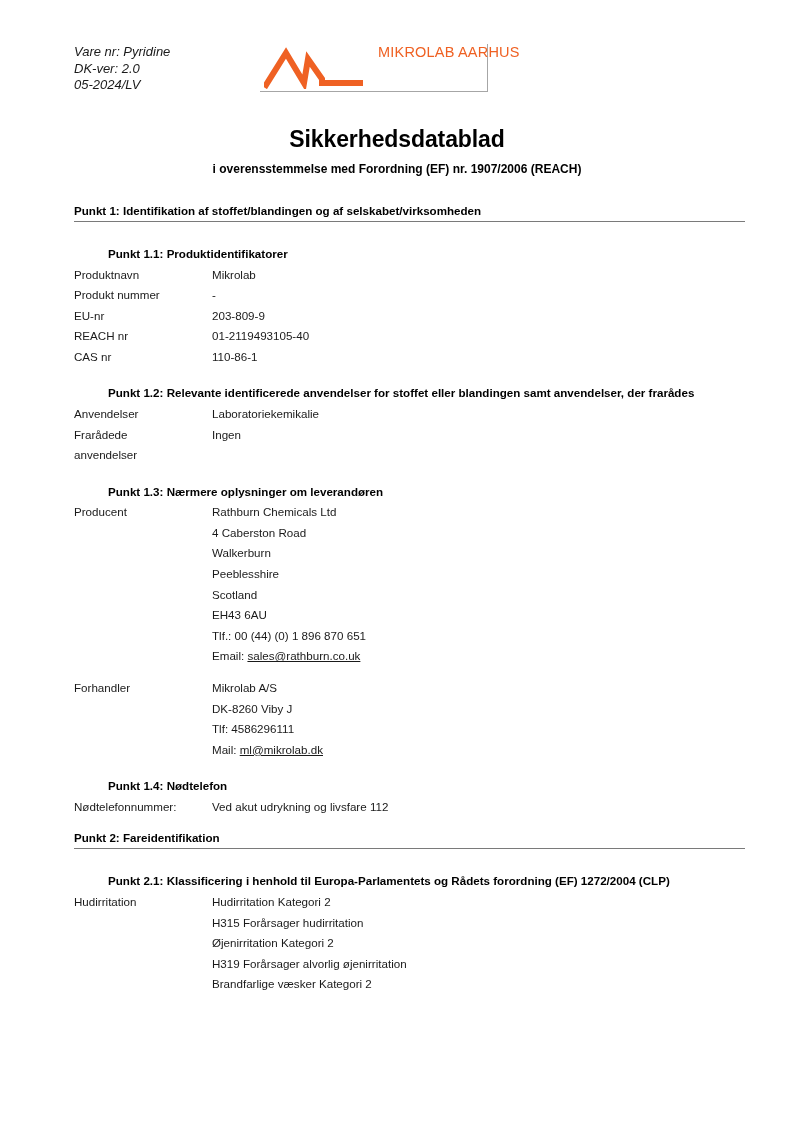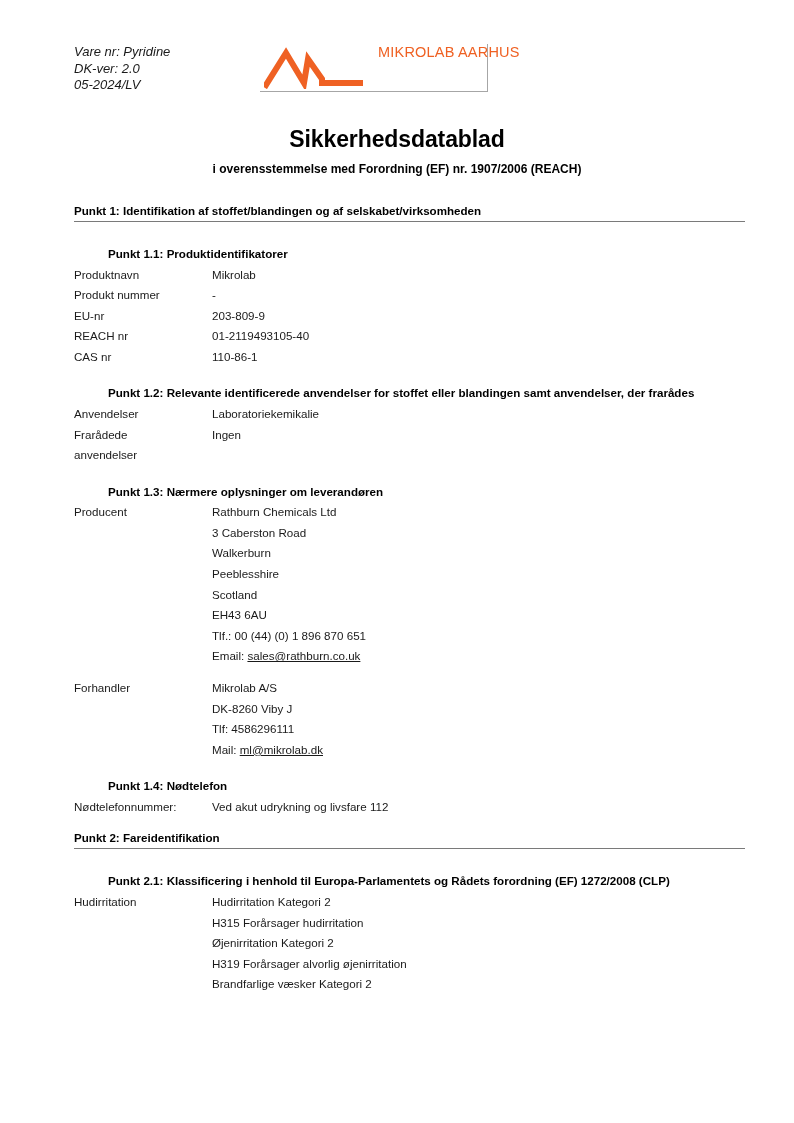--- a/index.html
+++ b/index.html
@@ -236,21 +236,21 @@
     </div>
 
     <div class="gap-16"></div>
 
     <div class="sub-head">Punkt 1.3: Nærmere oplysninger om leverandøren</div>
 
     <div class="stack-row">
       <div class="stack-key">Producent</div>
       <div class="stack-lines">
         <span class="ln">Rathburn Chemicals Ltd</span>
-        <span class="ln">3 Caberston Road</span>
+        <span class="ln">4 Caberston Road</span>
         <span class="ln">Walkerburn</span>
         <span class="ln">Peeblesshire</span>
         <span class="ln">Scotland</span>
         <span class="ln">EH43 6AU</span>
         <span class="ln">Tlf.: 00 (44) (0) 1 896 870 651</span>
         <span class="ln"><span>Email: </span><span class="email-link">sales@rathburn.co.uk</span></span>
       </div>
     </div>
 
     <div class="gap-11"></div>
@@ -272,21 +272,21 @@
       <div class="kv-key">Nødtelefonnummer:</div>
       <div class="kv-val">Ved akut udrykning og livsfare 112</div>
     </div>
 
     <div class="gap-14"></div>
 
     <div class="section-head">Punkt 2: Fareidentifikation</div>
 
     <div class="gap-22"></div>
 
-    <div class="sub-head">Punkt 2.1: Klassificering i henhold til Europa-Parlamentets og Rådets forordning (EF) 1272/2008 (CLP)</div>
+    <div class="sub-head">Punkt 2.1: Klassificering i henhold til Europa-Parlamentets og Rådets forordning (EF) 1272/2004 (CLP)</div>
     <div class="stack-row">
       <div class="stack-key">Hudirritation</div>
       <div class="stack-lines">
         <span class="ln">Hudirritation Kategori 2</span>
         <span class="ln">H315 Forårsager hudirritation</span>
         <span class="ln">Øjenirritation Kategori 2</span>
         <span class="ln">H319 Forårsager alvorlig øjenirritation</span>
         <span class="ln">Brandfarlige væsker Kategori 2</span>
       </div>
     </div>

